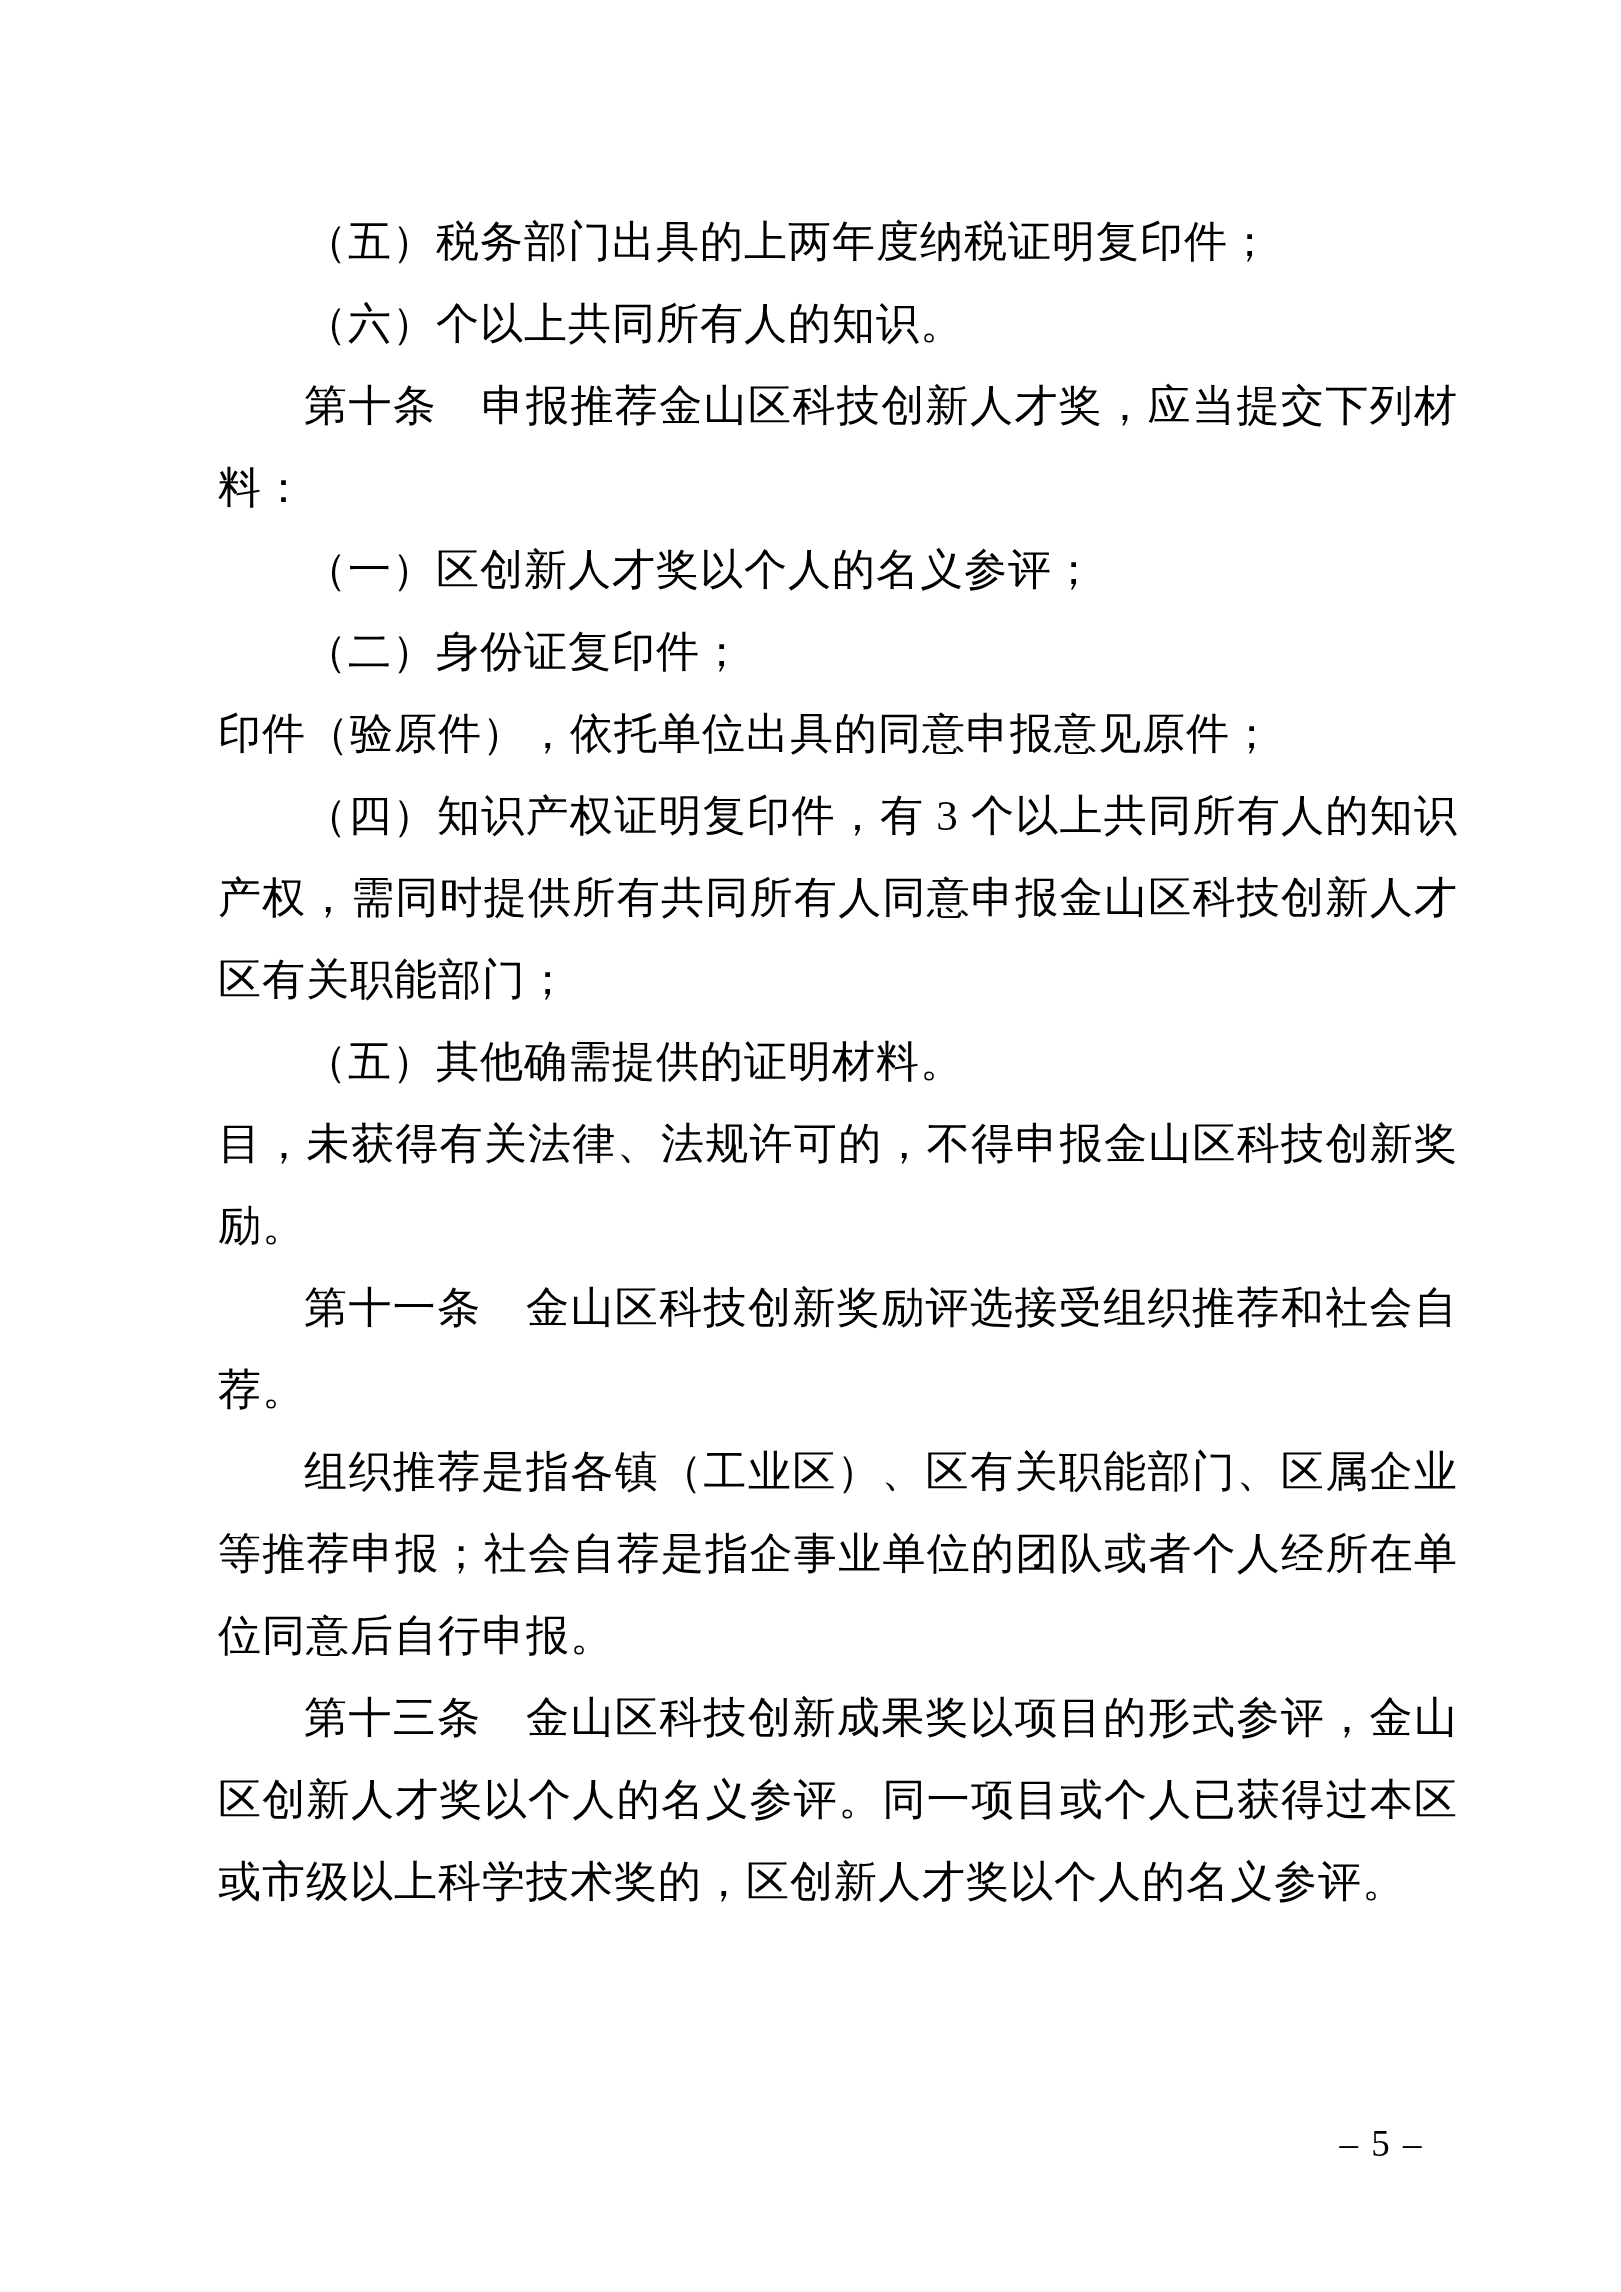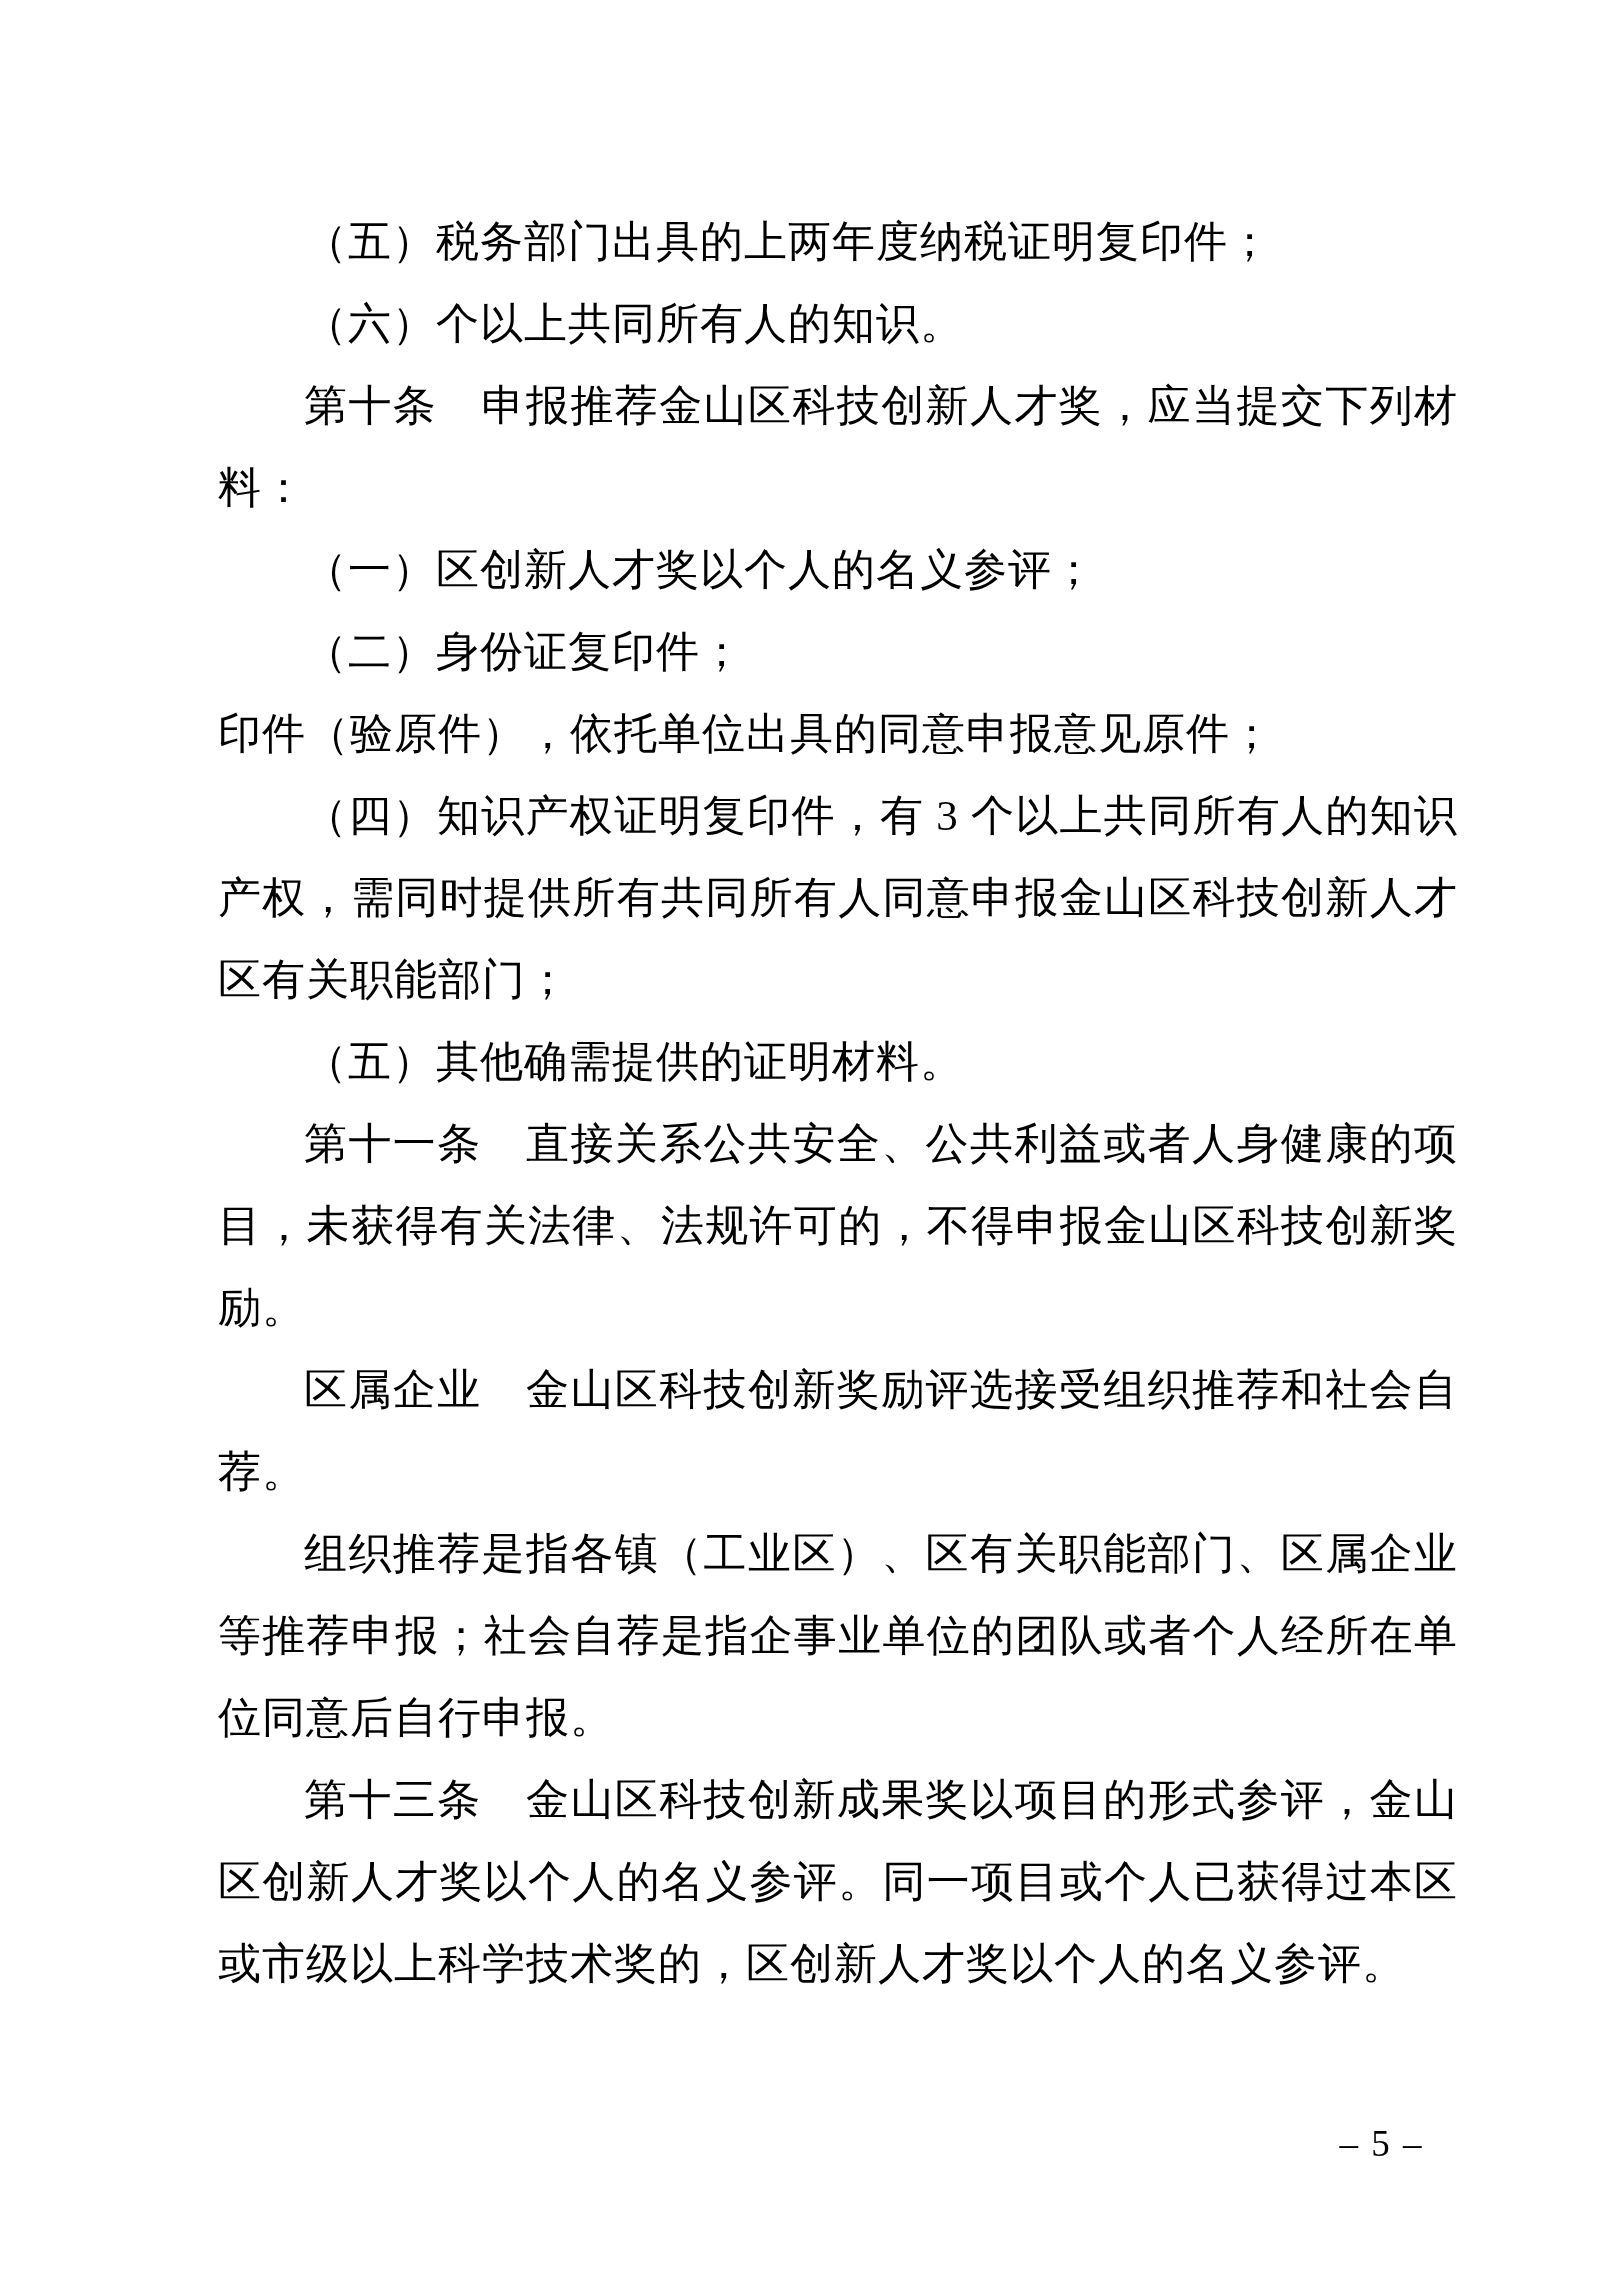--- a/index.html
+++ b/index.html
@@ -75,27 +75,26 @@
   <div class="line"><span class="line-text">印件（验原件），依托单位出具的同意申报意见原件；</span></div>
 
   <div class="line indent fill"><span class="line-text">（四）知识产权证明复印件，有 3 个以上共同所有人的知识</span></div>
 
   <div class="line fill"><span class="line-text">产权，需同时提供所有共同所有人同意申报金山区科技创新人才</span></div>
 
   <div class="line"><span class="line-text">区有关职能部门；</span></div>
 
   <div class="line indent"><span class="line-text">（五）其他确需提供的证明材料。</span></div>
 
-  <div class="line indent fill"><span class="bold-term">第十一条</span><span class="line-text">　直接关系公共安全、公共利益或者人身健康的项</span></div>
 
   <div class="line fill"><span class="line-text">目，未获得有关法律、法规许可的，不得申报金山区科技创新奖</span></div>
 
   <div class="line"><span class="line-text">励。</span></div>
 
-  <div class="line indent fill"><span class="bold-term">区属企业</span><span class="line-text">　金山区科技创新奖励评选接受组织推荐和社会自</span></div>
+  <div class="line indent fill"><span class="bold-term">第十一条</span><span class="line-text">　金山区科技创新奖励评选接受组织推荐和社会自</span></div>
 
   <div class="line"><span class="line-text">荐。</span></div>
 
   <div class="line indent fill"><span class="line-text">组织推荐是指各镇（工业区）、区有关职能部门、区属企业</span></div>
 
   <div class="line fill"><span class="line-text">等推荐申报；社会自荐是指企事业单位的团队或者个人经所在单</span></div>
 
   <div class="line"><span class="line-text">位同意后自行申报。</span></div>
 
   <div class="line indent fill"><span class="bold-term">第十三条</span><span class="line-text">　金山区科技创新成果奖以项目的形式参评，金山</span></div>

